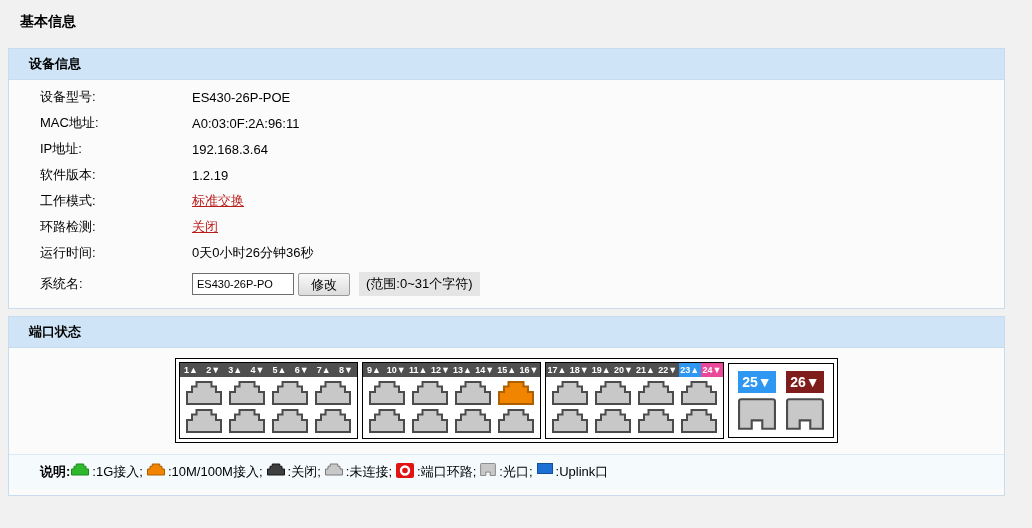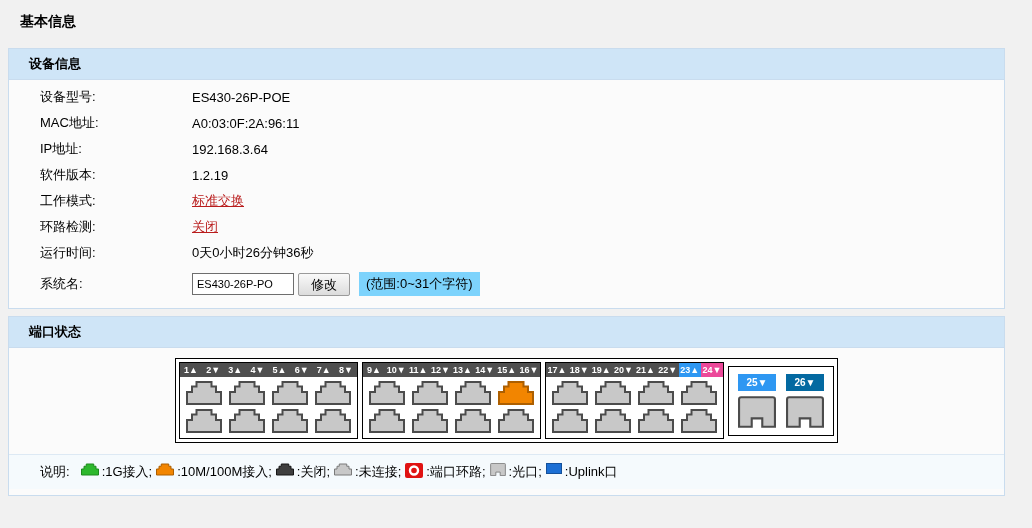--- a/index.html
+++ b/index.html
@@ -15,38 +15,38 @@
   .info-row { display:flex; align-items:center; height:26px; padding-left:31px; font-size:13px; }
   .info-label { width:152px; }
   .info-value { }
   a.info-link { color:#b91c1c; text-decoration:underline; cursor:pointer; }
   .sysname-row { display:flex; align-items:center; height:36px; padding-left:31px; font-size:13px; }
   .sysname-input { width:102px; height:22px; font-size:11px; font-family:"Liberation Sans",sans-serif;
     border:1px solid #6e6e6e; background:#fff; padding:1px 4px; }
   .modify-btn { margin-left:4px; height:23px; padding:2px 12px; font-size:13px;
     font-family:"Liberation Sans",sans-serif; border:1px solid #9a9a9a; border-radius:2px;
     background:linear-gradient(#f9f9f9,#dcdcdc); cursor:pointer; }
-  .range-hint { margin-left:9px; background:#7dd3fc; padding:3px 7px; font-size:13px; }
+  .range-hint { margin-left:9px; background:#e5e5e5; padding:3px 7px; font-size:13px; }
   
   .port-area { padding-top:10px; }
   .port-board { width:fit-content; margin:0 auto; border:1px solid #000; background:#fff;
     padding:3px; display:flex; gap:4px; align-items:center; }
   .port-group { border:1px solid #000; background:#fff; }
   .pg-header { display:flex; background:#4f4f4f; }
   .pg-header span { flex:1; color:#fff; font-size:9px; font-weight:bold; text-align:center;
     padding:2px 1px; white-space:nowrap; }
   .pg-grid { display:flex; gap:7px; padding:4px 6px 5px 6px; }
   .pg-col { display:flex; flex-direction:column; gap:4px; }
   .sfp-group { border:1px solid #000; background:#fff; padding:7px 9px; display:flex; gap:10px; }
   .sfp-col { display:flex; flex-direction:column; align-items:center; gap:5px; }
-  .sfp-label { color:#fff; font-size:10px; font-weight:bold; width:38px; text-align:center; padding:3px 0; }
+  .sfp-label { color:#fff; font-size:14px; font-weight:bold; width:38px; text-align:center; padding:3px 0; }
   
   .legend { display:flex; align-items:center; padding:8px 0 8px 31px; margin-top:11px;
     border-top:1px solid #dde9f4; background:#f5fafd; font-size:13px; }
-  .legend .prefix { font-weight:normal; margin-right:11px; }
+  .legend .prefix { font-weight:bold; margin-right:1px; }
   .legend .item { display:flex; margin-right:4px; }
   .legend .item svg { margin-right:3px; }
 </style>
 </head>
 <body>
 
 <div>
   <div class="page-title">基本信息</div>
 
   <div class="panel">
@@ -232,21 +232,21 @@
             </div>
           </div>
           <div class="sfp-group">
             <div class="sfp-col">
               <div class="sfp-label" style="background: rgb(46, 151, 242);">25▼</div>
               <svg width="38" height="32" viewBox="0 0 36 30">
                 <path d="M3,1 H33 Q35,1 35,3 V29 H23 V21 H13 V29 H1 V3 Q1,1 3,1 Z" fill="#c8c8c8" stroke="#4c4c4c" stroke-width="2"></path>
               </svg>
             </div>
             <div class="sfp-col">
-              <div class="sfp-label" style="background: #0369a1;">26▼</div>
+              <div class="sfp-label" style="background: #7f1d1d;">26▼</div>
               <svg width="38" height="32" viewBox="0 0 36 30">
                 <path d="M3,1 H33 Q35,1 35,3 V29 H23 V21 H13 V29 H1 V3 Q1,1 3,1 Z" fill="#c8c8c8" stroke="#4c4c4c" stroke-width="2"></path>
               </svg>
             </div>
           </div>
         </div>
       <div class="legend" id="legend">
           <span class="prefix">说明:</span>
           <span class="item">
             <svg width="18" height="13" viewBox="0 0 36 24">

